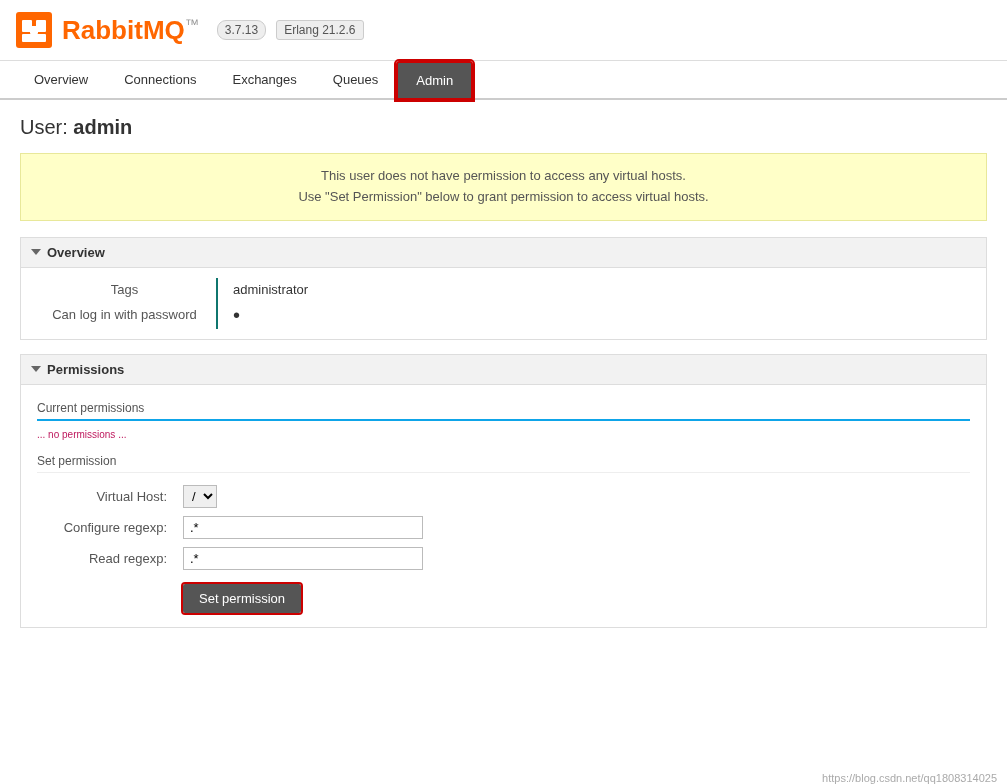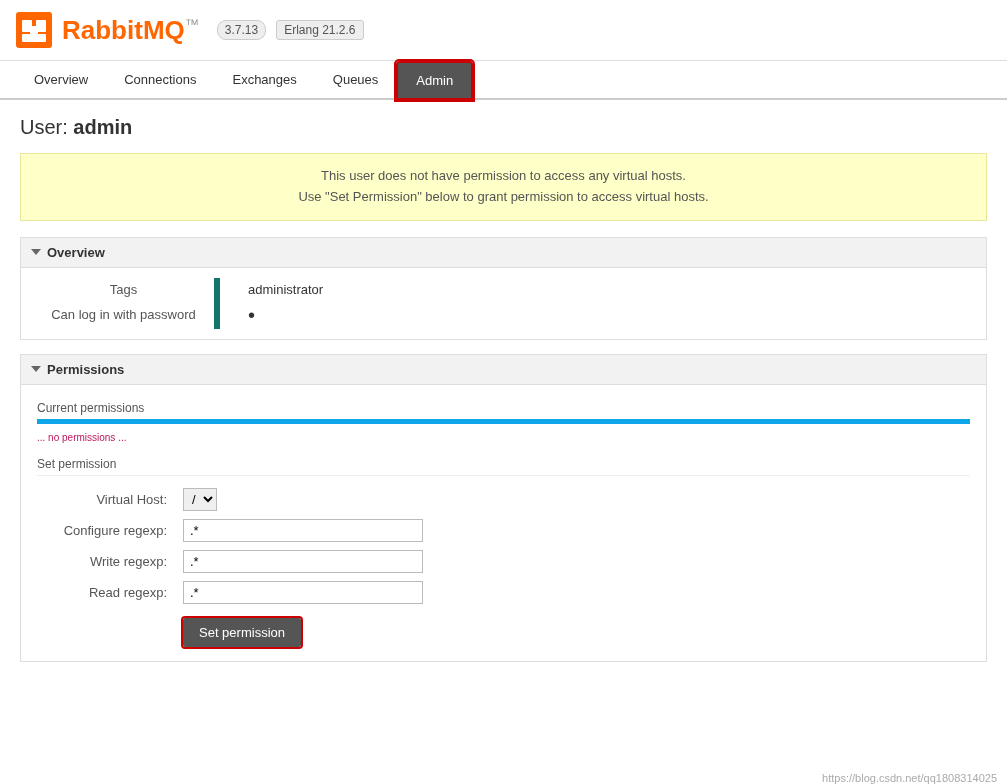--- a/index.html
+++ b/index.html
@@ -140,37 +140,37 @@
       vertical-align: middle;
     }
     .overview-table td:first-child {
       text-align: center;
       font-weight: normal;
       color: #555;
       width: 180px;
       padding-right: 12px;
     }
     .overview-table td:nth-child(2) {
-      border-left: 6px solid #0f766e;
-      padding-left: 28px;
+      border-left: 2px solid #0f766e;
+      padding-left: 15px;
       margin-top: 43px;
     }
 
     
     .permissions-section {
       margin-bottom: 0;
     }
 
     .section-label {
       font-size: 12px;
       color: #555;
       margin-bottom: 4px;
       margin-top: 6px;
       padding-bottom: 4px;
-      border-bottom: 5px solid #0ea5e9;
+      border-bottom: 2px solid #0ea5e9;
     }
     .no-permissions {
       color: #be185d;
       font-size: 10px;
       padding: 4px 0;
     }
 
     .set-permission-label {
       font-size: 12px;
       color: #555;
@@ -322,26 +322,20 @@
             </select>
           </td>
         </tr>
         <tr>
           <td>Configure regexp:</td>
           <td>
             <input class="form-input" type="text" value=".*" style="">
           </td>
         </tr>
         <tr>
-          <td>Write regexp:</td>
-          <td>
-            <input class="form-input" type="text" value=".*" style="">
-          </td>
-        </tr>
-        <tr>
           <td>Read regexp:</td>
           <td>
             <input class="form-input" type="text" value=".*" style="">
           </td>
         </tr>
         <tr>
           <td></td>
           <td>
             <button class="btn-dark">Set permission</button>
           </td>

